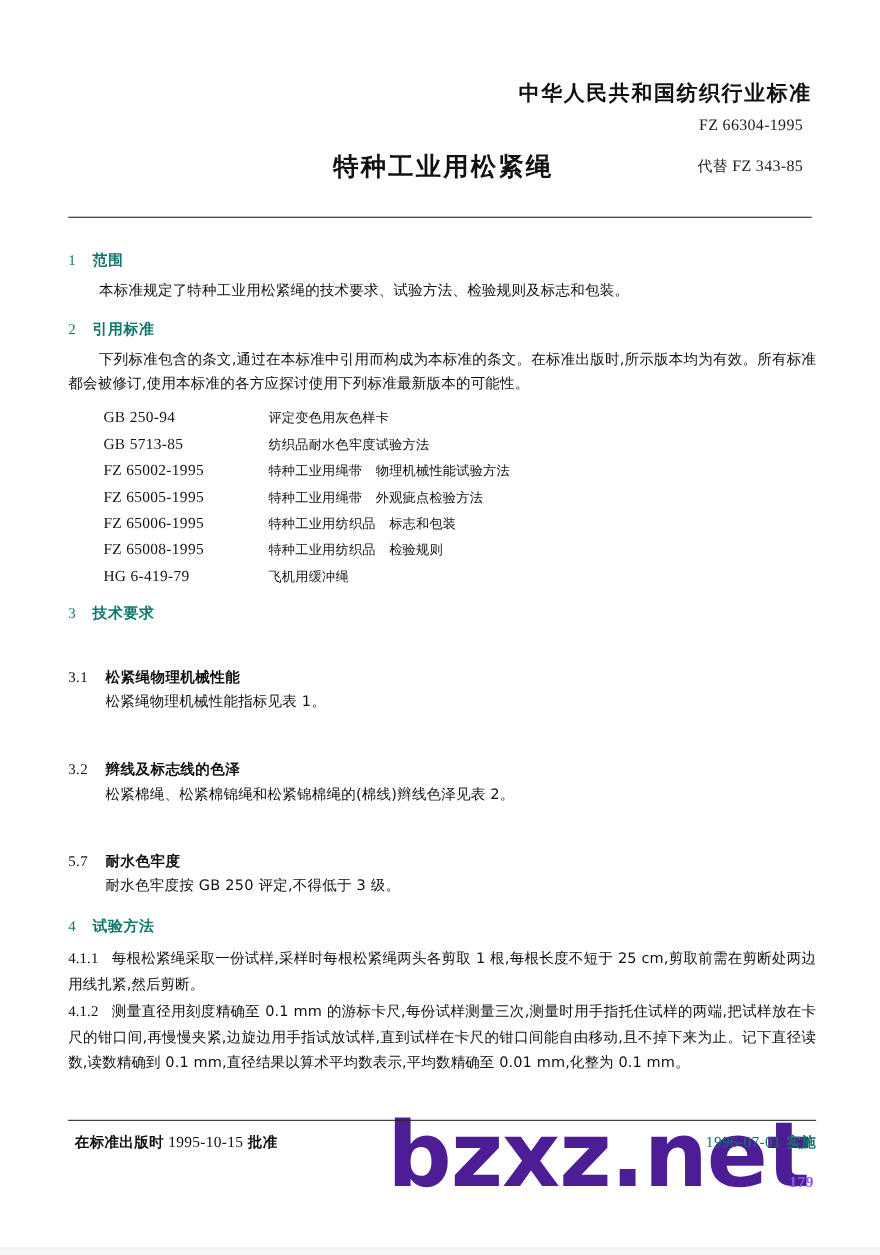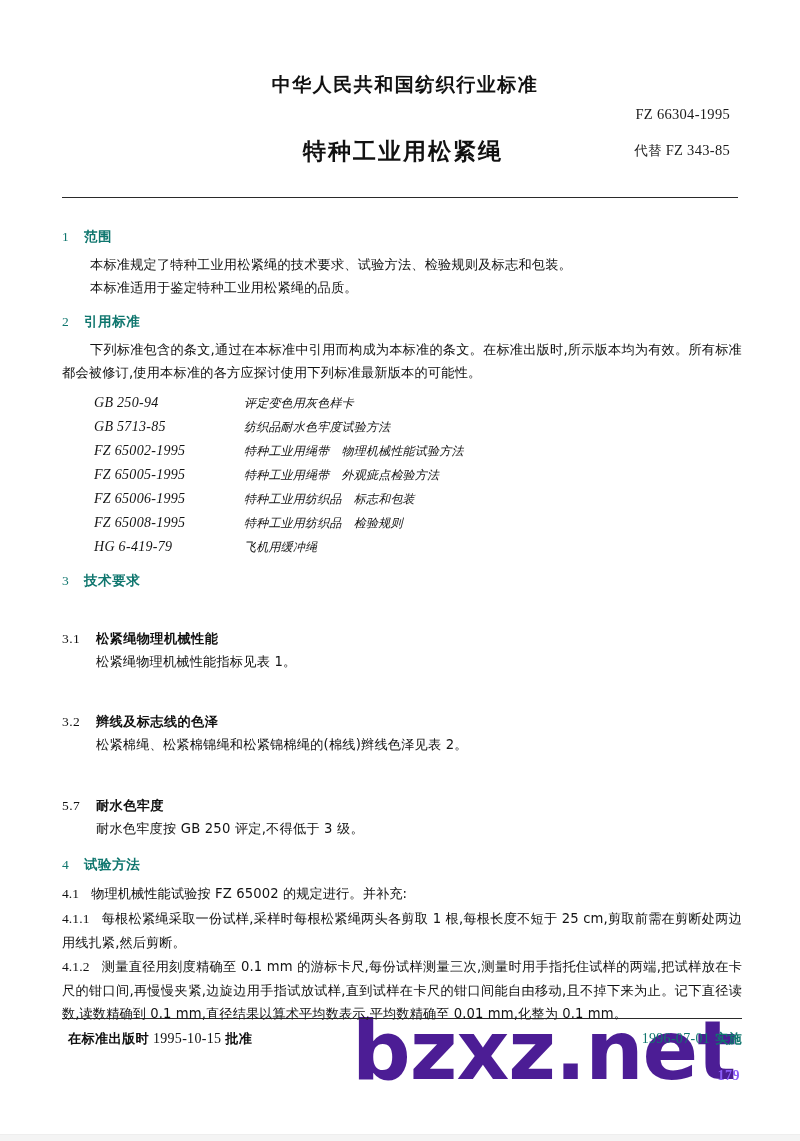--- a/index.html
+++ b/index.html
@@ -55,21 +55,21 @@
     position: absolute;
     left: 62px;
     right: 62px;
     top: 72px;
   }
   .hdr-row {
     position: relative;
     height: 34px;
   }
   .hdr-center-cn {
-    text-align: center;
+    text-align: right;
     font-family: "DejaVu Sans", "Liberation Sans", sans-serif;
     font-weight: bold;
     font-size: 19px;
     letter-spacing: 1.5px;
     color: #111;
     padding-left: 10px;
   }
   .hdr-right {
     position: absolute;
     right: 8px;
@@ -147,21 +147,20 @@
   .ref-list {
     margin: 10px 0 0 0;
     padding: 0;
     list-style: none;
   }
   .ref-item {
     display: flex;
     align-items: baseline;
     margin-bottom: 7px;
     padding-left: 32px;
-    font-style: italic;
   }
   .ref-code {
     flex: 0 0 150px;
     font-family: "Liberation Serif", "DejaVu Serif", serif;
     font-size: 14px;
     letter-spacing: 0.3px;
     color: #141414;
     white-space: nowrap;
   }
   .ref-title {
@@ -302,21 +301,20 @@
         <div class="hdr-right with-cn" style="top:6px;"><span class="cn-prefix">代替</span> <span>FZ 343-85</span></div>
       </div>
     </div>
 
     <div class="rule-top"></div>
 
     <div class="body-wrap">
 
       <div class="sec-head"><span class="num">1</span><span>范围</span></div>
       <p class="para hang">本标准规定了特种工业用松紧绳的技术要求、试验方法、检验规则及标志和包装。</p>
-      <p class="para hang">本标准适用于鉴定特种工业用松紧绳的品质。</p>
 
       <div class="gap-md"></div>
 
       <div class="sec-head"><span class="num">2</span><span>引用标准</span></div>
       <p class="para hang">下列标准包含的条文,通过在本标准中引用而构成为本标准的条文。在标准出版时,所示版本均为有效。所有标准都会被修订,使用本标准的各方应探讨使用下列标准最新版本的可能性。</p>
 
       <ul class="ref-list">
         <li class="ref-item">
           <span class="ref-code">GB 250-94</span>
           <span class="ref-title">评定变色用灰色样卡</span>
@@ -361,21 +359,20 @@
       </div>
       <div class="clause">
         <div class="clause-head"><span class="cnum">5.7</span><span>耐水色牢度</span></div>
         <div class="clause-body">耐水色牢度按 GB 250 评定,不得低于 3 级。</div>
       </div>
 
       <div class="gap-md"></div>
 
       <div class="sec-head"><span class="num">4</span><span>试验方法</span></div>
 
-      <div class="clause-flow"><span class="cnum3">4.1</span><span>物理机械性能试验按 FZ 65002 的规定进行。并补充:</span></div>
 
       <div class="clause-flow"><span class="cnum3">4.1.1</span><span>每根松紧绳采取一份试样,采样时每根松紧绳两头各剪取 1 根,每根长度不短于 25 cm,剪取前需在剪断处两边用线扎紧,然后剪断。</span></div>
 
       <div class="clause-flow"><span class="cnum3">4.1.2</span><span>测量直径用刻度精确至 0.1 mm 的游标卡尺,每份试样测量三次,测量时用手指托住试样的两端,把试样放在卡尺的钳口间,再慢慢夹紧,边旋边用手指试放试样,直到试样在卡尺的钳口间能自由移动,且不掉下来为止。记下直径读数,读数精确到 0.1 mm,直径结果以算术平均数表示,平均数精确至 0.01 mm,化整为 0.1 mm。</span></div>
 
 
     </div>
 
     <div class="rule-bottom"></div>
 

